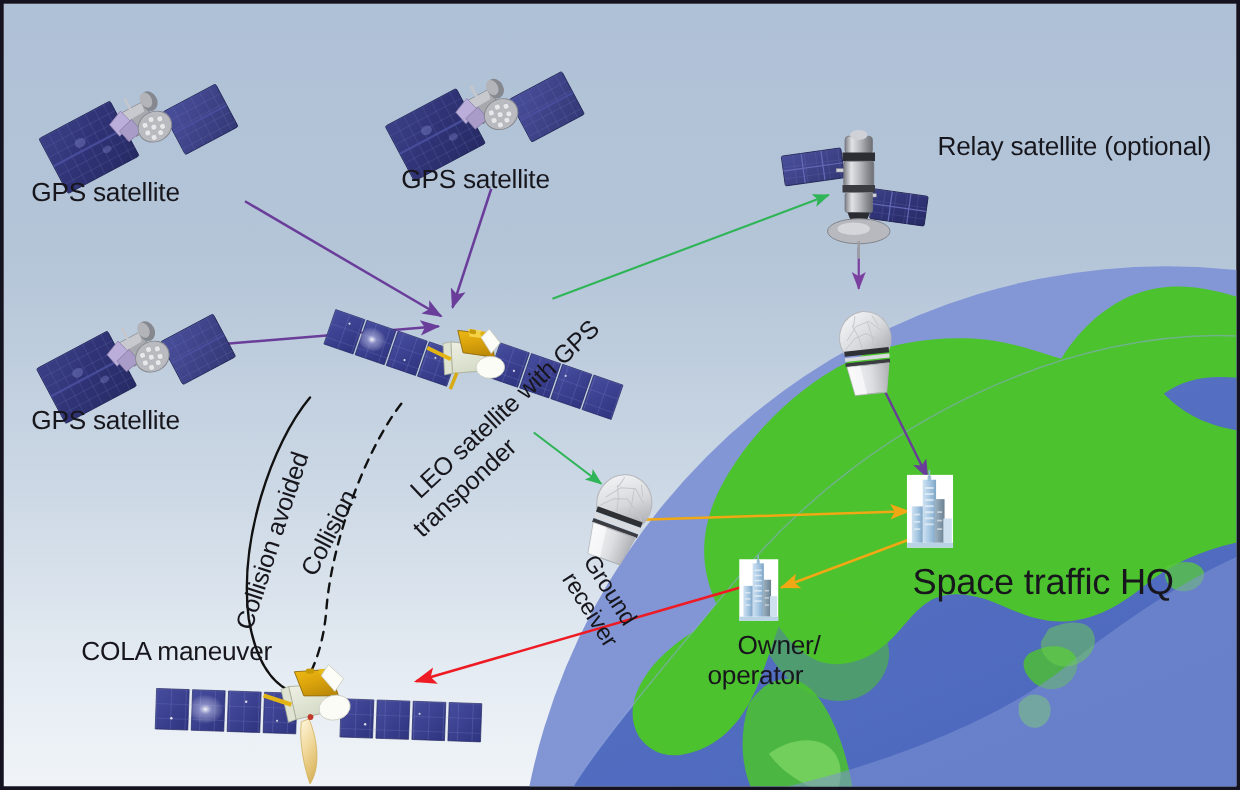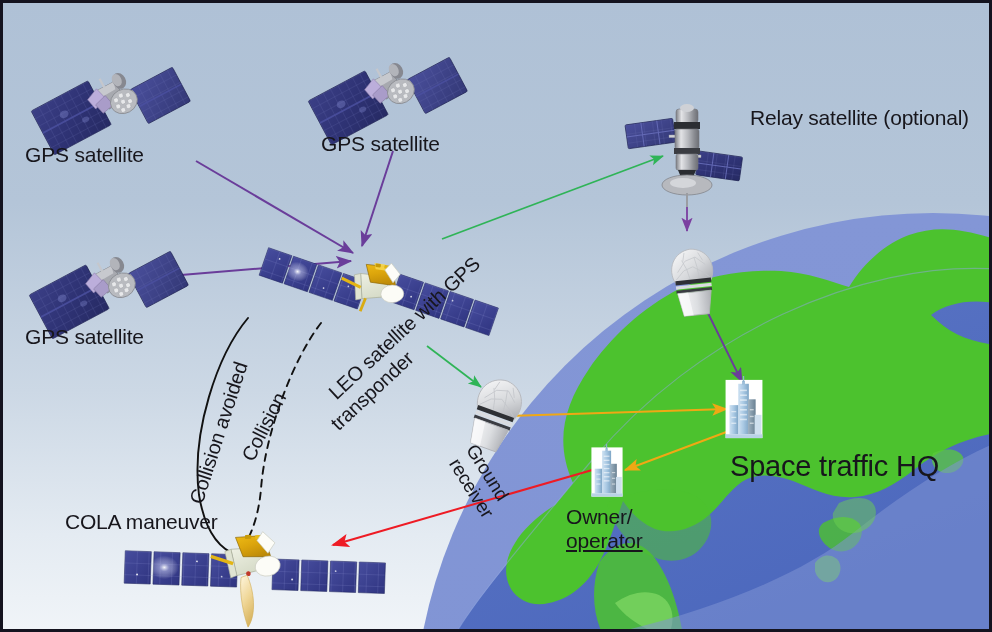--- a/index.html
+++ b/index.html
@@ -460,16 +460,16 @@
       <div class="lbl" style="left: 22px; top: 323px; font-size: 21px;">GPS satellite</div>
       <div class="lbl" style="left: 747px; top: 104px; font-size: 21px;">Relay satellite (optional)</div>
       <div class="lbl rot" style="left: 322px; top: 385px; font-size: 20px; transform: rotate(-43deg);">LEO satellite with GPS</div>
       <div class="lbl rot" style="left: 324px; top: 416px; font-size: 20px; transform: rotate(-43deg);">transponder</div>
       <div class="lbl rot" style="left: 183px; top: 497px; font-size: 20px; transform: rotate(-72deg);">Collision avoided</div>
       <div class="lbl rot" style="left: 235px; top: 452px; font-size: 20px; transform: rotate(-63deg);">Collision</div>
       <div class="lbl" style="left: 62px; top: 508px; font-size: 21px;">COLA maneuver</div>
       <div class="lbl rot" style="left: 476px; top: 438px; font-size: 19px; transform: rotate(58deg);">Ground</div>
       <div class="lbl rot" style="left: 459px; top: 452px; font-size: 19px; transform: rotate(58deg);">receiver</div>
       <div class="lbl" style="left: 727px; top: 448px; font-size: 29px;">Space traffic HQ</div>
-      <div class="lbl" style="left: 563px; top: 503px; font-size: 21px;">Owner/</div>
-      <div class="lbl" style="left: 563px; top: 527px; font-size: 21px; text-decoration: underline;">operator</div>
+      <div class="lbl" style="left: 587px; top: 503px; font-size: 21px;">Owner/</div>
+      <div class="lbl" style="left: 563px; top: 527px; font-size: 21px;">operator</div>
     </div>
 </div>
 
 </body></html>

